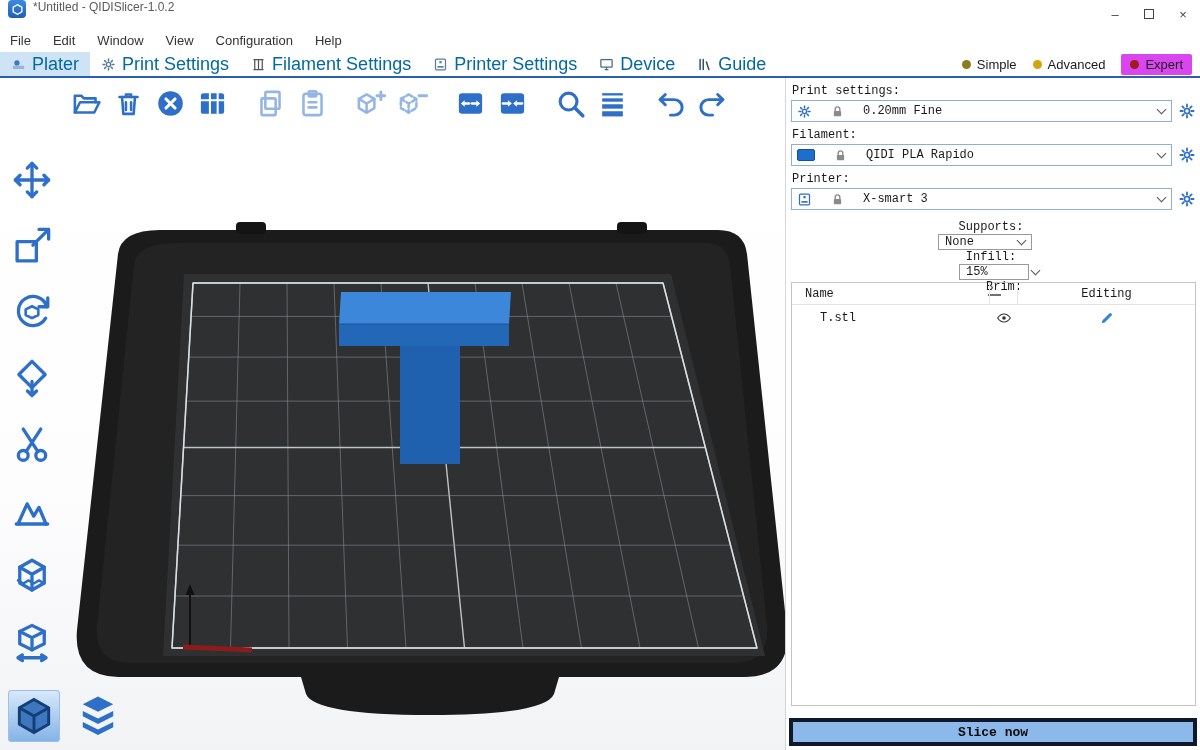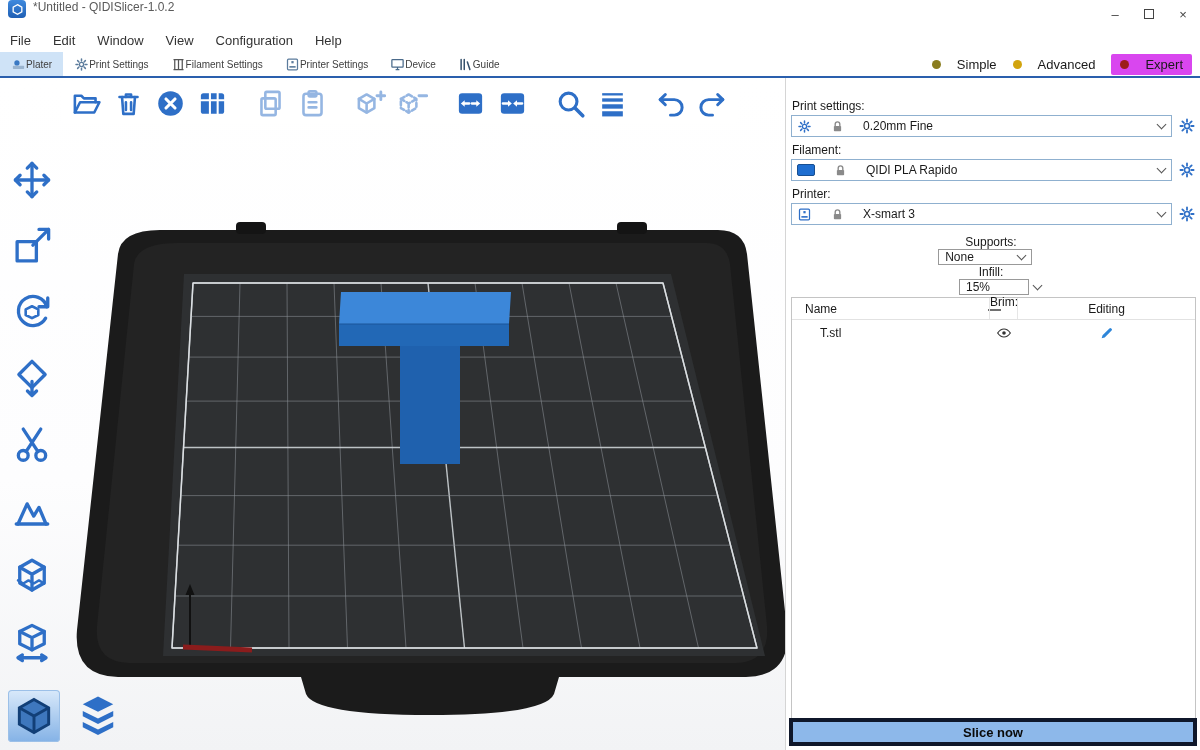--- a/index.html
+++ b/index.html
@@ -16,25 +16,25 @@
   .win-btn { width:34px; height:28px; display:flex; align-items:center; justify-content:center;
              font-size:13px; color:#444; }
   .max-box { width:10px; height:10px; border:1px solid #444; display:inline-block; }
 
   
   .menubar { height:24px; display:flex; align-items:center; gap:22px; padding-left:10px; background:#fff; }
   .menu-item { font-size:13px; color:#333; cursor:default; }
 
   
   .tabbar { height:26px; display:flex; align-items:stretch; background:#fff; border-bottom:2px solid #2a5fad; }
-  .tab { display:flex; align-items:center; gap:0; padding:0 11px; font-size:10px; color:#404040; }
+  .tab { display:flex; align-items:center; gap:6px; padding:0 11px; font-size:18px; color:#0369a1; }
   .tab.active { background:#cfe3f7; }
   .tab svg { width:15px; height:15px; }
   .modes { margin-left:auto; display:flex; align-items:center; gap:16px; padding-right:8px; }
-  .mode { display:flex; align-items:center; gap:16px; font-size:13px; }
+  .mode { display:flex; align-items:center; gap:6px; font-size:13px; }
   .mode .dot { width:9px; height:9px; border-radius:50%; display:inline-block; }
   .dot-simple { background:#8a7d1f; }
   .dot-advanced { background:#d2a40e; }
   .dot-expert { background:#9e1c1c; }
   .mode.active { background:#d946ef; padding:3px 9px; border-radius:2px; }
 
   
   .main { height:672px; display:flex; }
   .viewport { width:785px; position:relative; background:linear-gradient(#ffffff 0%, #fdfdfe 60%, #f2f3f5 100%); }
   .scene { position:absolute; inset:0; }
@@ -55,21 +55,21 @@
                 stroke-linecap:round; stroke-linejoin:round; }
 
   
   .view-switch { position:absolute; bottom:8px; left:8px; display:flex; gap:12px; z-index:5; }
   .vs-tile { width:52px; height:52px; display:flex; align-items:center; justify-content:center; border-radius:4px; }
   .vs-tile.active { background:linear-gradient(#d9e9fa,#84b2e6); box-shadow:0 0 0 1px #9cc0e8 inset; }
   .vs-tile svg { width:44px; height:44px; }
 
   
   .sidebar { width:415px; border-left:1px solid #d5d5d5; background:#fff; position:relative;
-             padding:18px 4px 0 5px; }
+             padding:3px 4px 0 5px;font-family:Liberation Mono, monospace; }
   .side-label { font-size:12px; color:#1a1a1a; margin:3px 0 2px 1px; height:14px; }
   .setting-row { display:flex; align-items:center; margin-bottom:6px; }
   .combo { flex:1; height:22px; border:1px solid #8fb0cf; background:#fff; display:flex;
            align-items:center; gap:18px; padding:0 6px 0 5px; }
   .combo-text { font-size:12px; color:#1a1a1a; white-space:nowrap; }
   .chev { width:7px; height:7px; border-right:1.6px solid #555; border-bottom:1.6px solid #555;
           transform:rotate(45deg); margin-left:auto; margin-top:-3px; flex:none; }
   .cicon { width:15px; height:15px; flex:none; display:flex; }
   .cicon svg { width:15px; height:15px; }
   .gear-btn { width:18px; height:18px; margin-left:6px; flex:none; color:#2e6fc7; }

